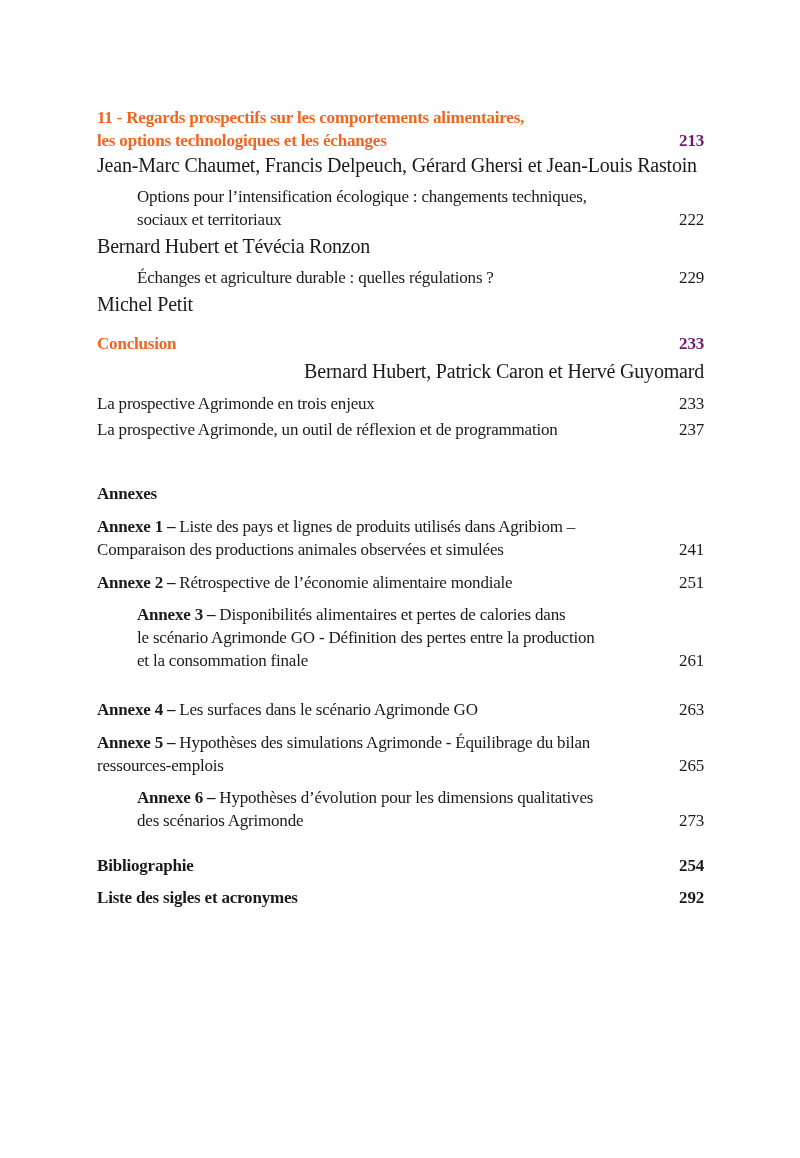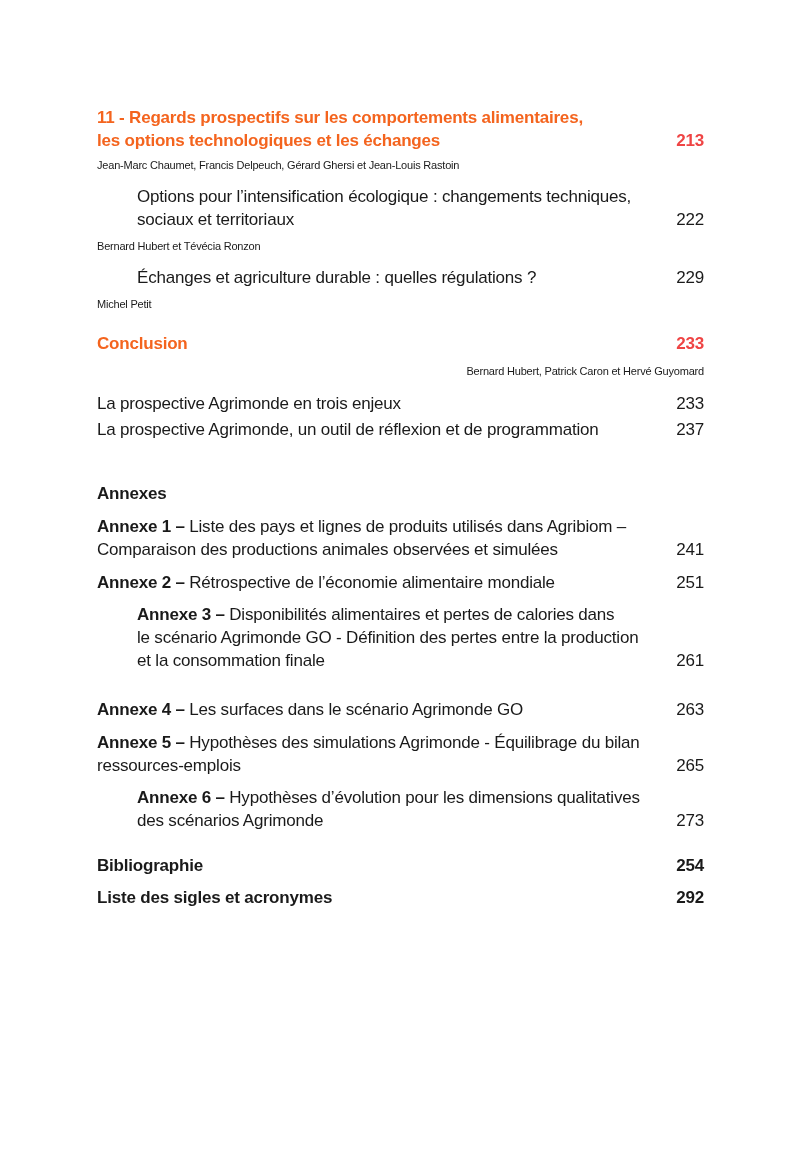--- a/index.html
+++ b/index.html
@@ -1,35 +1,35 @@
 <!DOCTYPE html>
 <html><head>
 <meta charset="utf-8">
 <style>
   html,body{margin:0;padding:0;background:#ffffff;}
   .page{
     position:relative;
     width:800px;height:917px;
     background:#ffffff;
-    font-family:Liberation Sans, sans-serif;
+    font-family:Liberation Serif, serif;
     color:#1a1a1a;
     overflow:hidden;
   }
   .toc{
     position:absolute;
     left:97px;top:106px;
     width:607px;
     letter-spacing:-0.2px;
   }
   .block{font-size:17px;line-height:23px;}
   .line{display:flex;justify-content:space-between;align-items:baseline;}
   .pg{margin-left:12px;white-space:nowrap;}
   .chapter .txt{color:#F4641E;font-weight:700;}
-  .chapter .pg{font-weight:700;color:#ef4444;}
-  .authors{font-size:11px;line-height:22px;font-weight:500;}
+  .chapter .pg{font-weight:700;color:#701a75;}
+  .authors{font-size:20px;line-height:22px;font-weight:500;}
   .hdr .txt{font-weight:700;}
   .annexe .prefix{font-weight:700;}
   .bolde .txt{font-weight:700;}
   .bolde .pg{font-weight:700;}
   .mt2{margin-top:2px;}  .mt3{margin-top:3px;}  .mt4{margin-top:4px;}
   .mt5{margin-top:5px;text-align:right;}  .mt9{margin-top:9px;margin-left:40px;}  .mt10{margin-top:10px;}
   .mt11{margin-top:26px;} .mt17{margin-top:17px;} .mt21{margin-top:9px;}
   .mt22{margin-top:22px;} .mt41{margin-top:41px;}
   .footer-num{
     position:absolute;left:127px;top:1082px;

